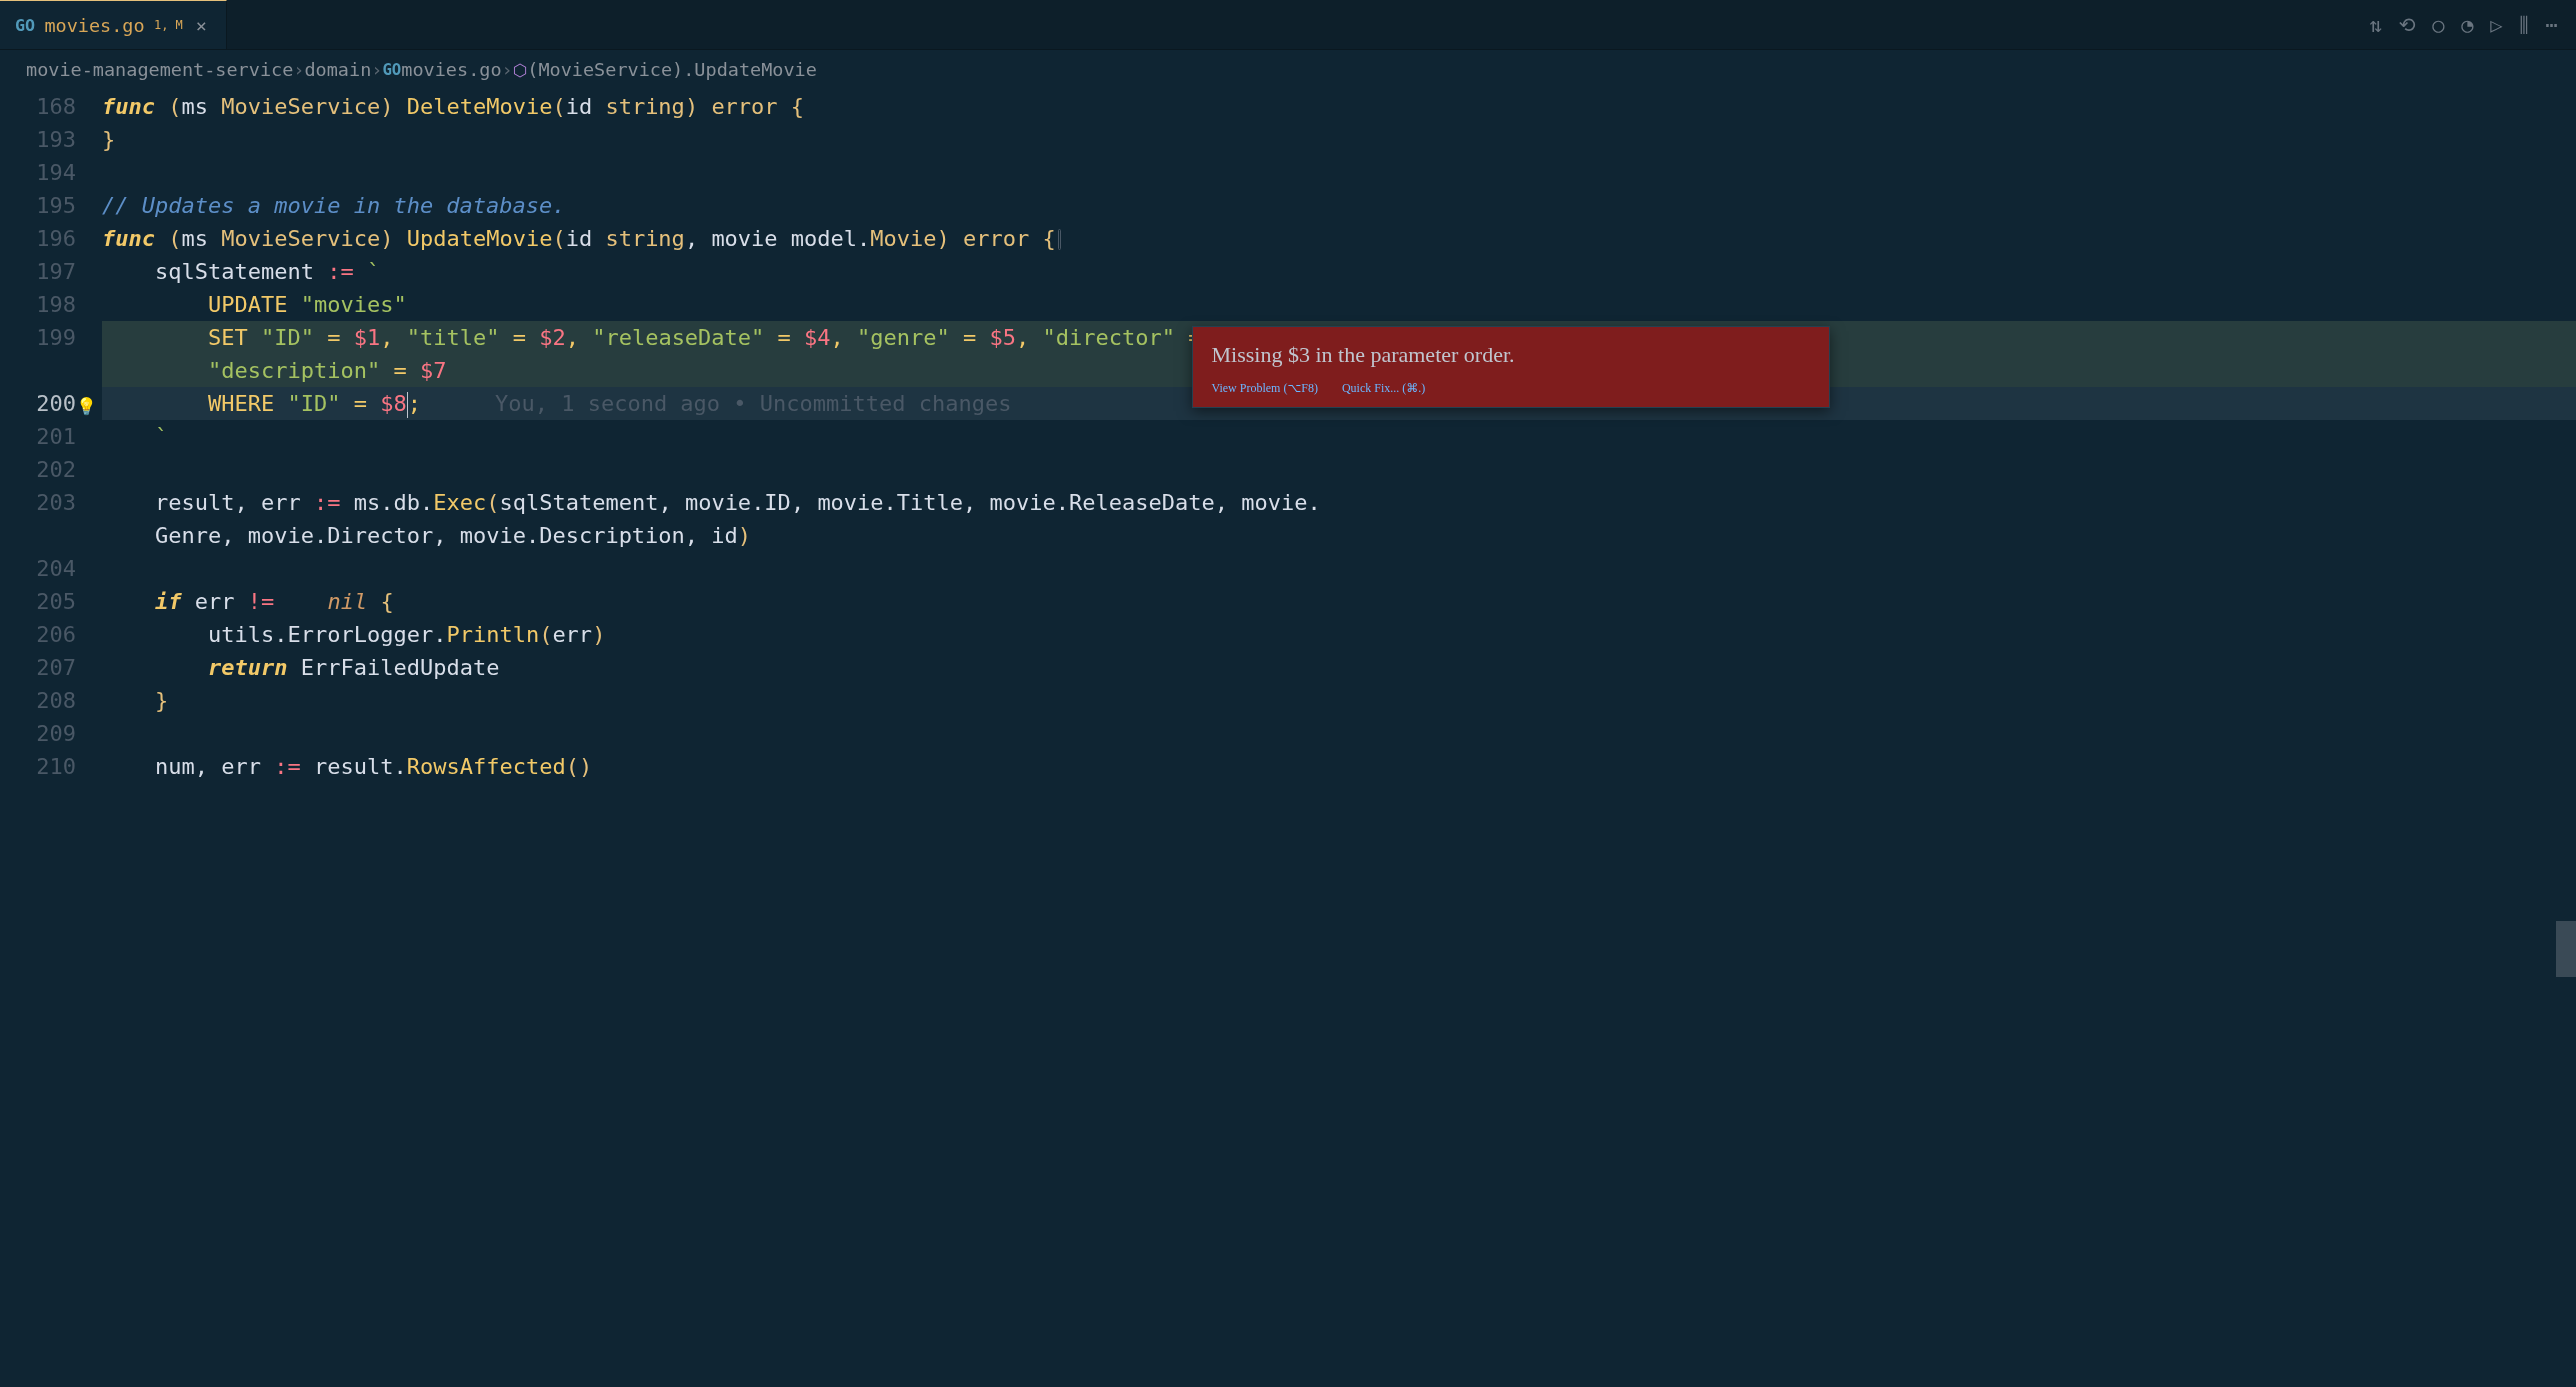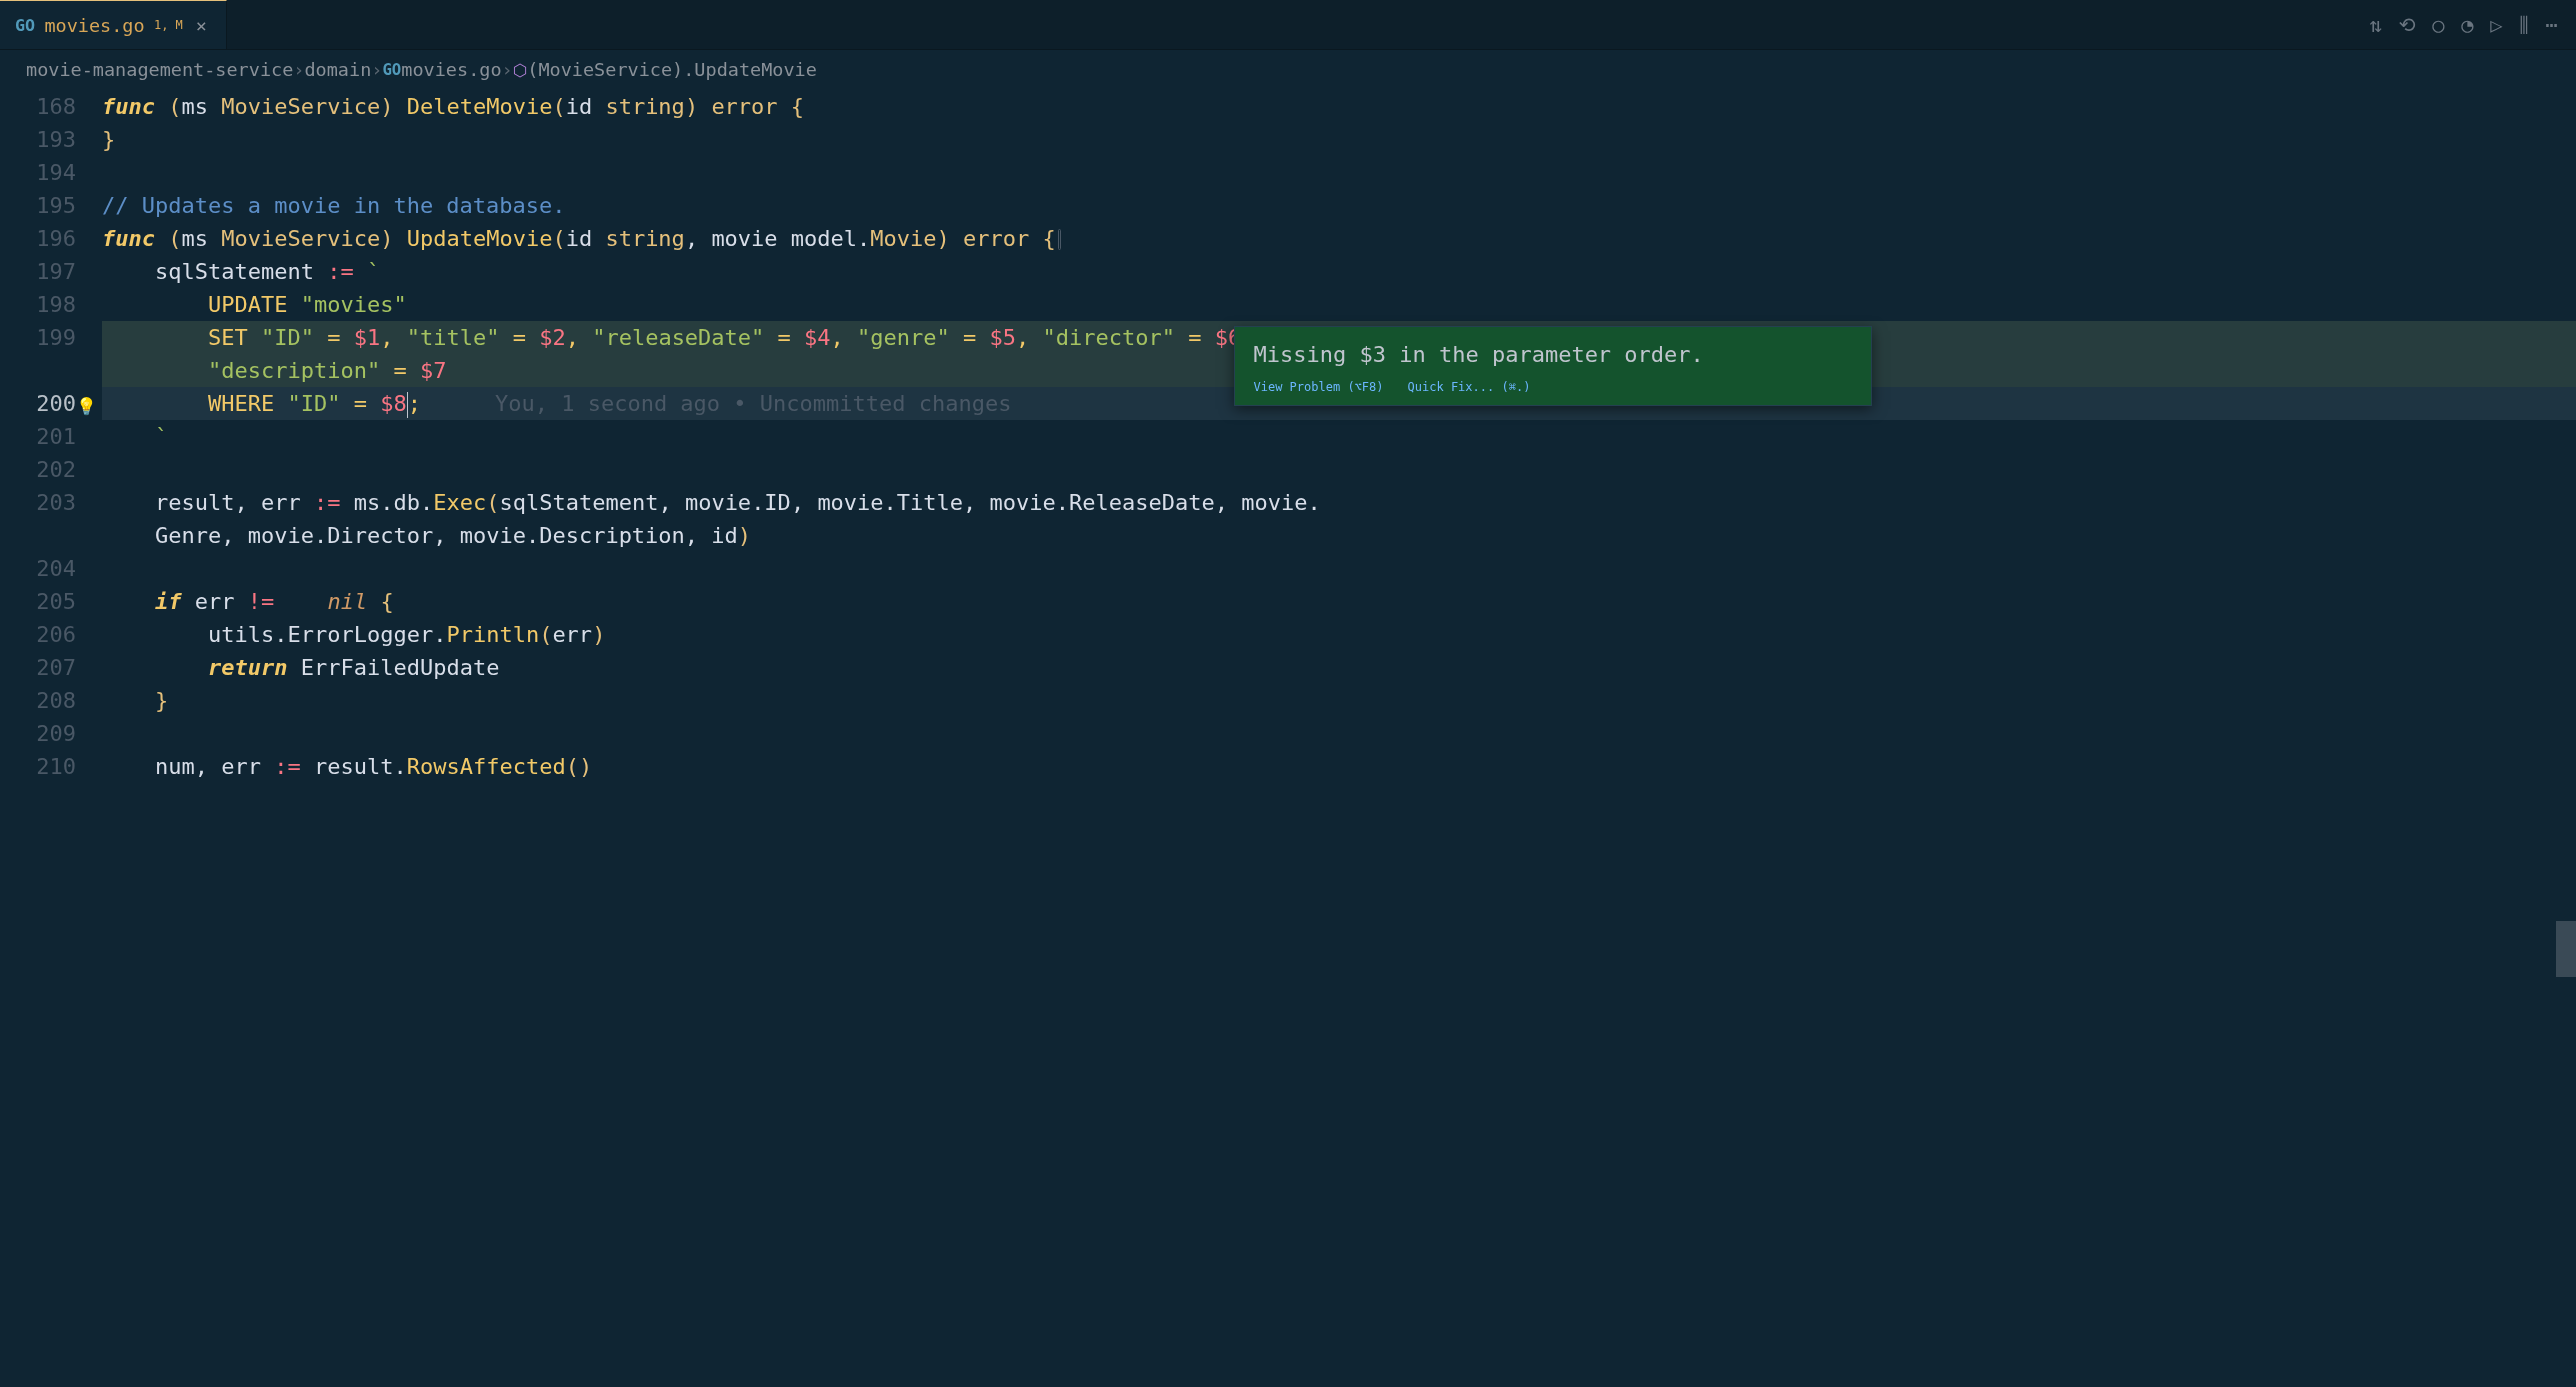--- a/index.html
+++ b/index.html
@@ -89,44 +89,45 @@
 }
 .kw { color: #f2c968; font-style: italic; font-weight: bold; }
 .fn { color: #f2c968; }
 .type { color: #e5c07b; }
 .ident { color: #d8dee9; }
 .op { color: #f97583; }
 .punc { color: #e5c07b; }
 .str { color: #a5c261; }
 .str2 { color: #f2c968; }
 .param { color: #f97583; }
-.comment { color: #5c8ec7; }
+.comment { color: #5c8ec7; font-style: italic; }
 .method { color: #f2c968; }
 .nil { color: #d19a66; font-style: italic; margin-left: 40px; }
 .blame {
   color: #4a5866;
   font-style: normal;
   margin-left: 74px;
 }
 .cursor-mark {
   border-left: 1.9px solid #c0c5ce;
   display: inline-block;
   height: 26px;
   vertical-align: middle;
 }
 .tooltip {
   position: absolute;
   top: 326px;
-  left: 1234px;
-  background: #14532d;
+  left: 1192px;
+  background: #7f1d1d;
   border: 0.9px solid #244050;
   box-shadow: 0 3.7px 13px rgba(0,0,0,0.5);
   z-index: 10;
   padding: 15px 18.5px 11px 18.5px;
   min-width: 638px;
+  font-family: Liberation Serif, serif;
 }
 .tooltip-msg {
   color: #c0c5ce;
   font-size: 22px;
   margin-bottom: 13px;
 }
 .tooltip-actions {
   display: flex;
   gap: 24px;
   font-size: 12px;

